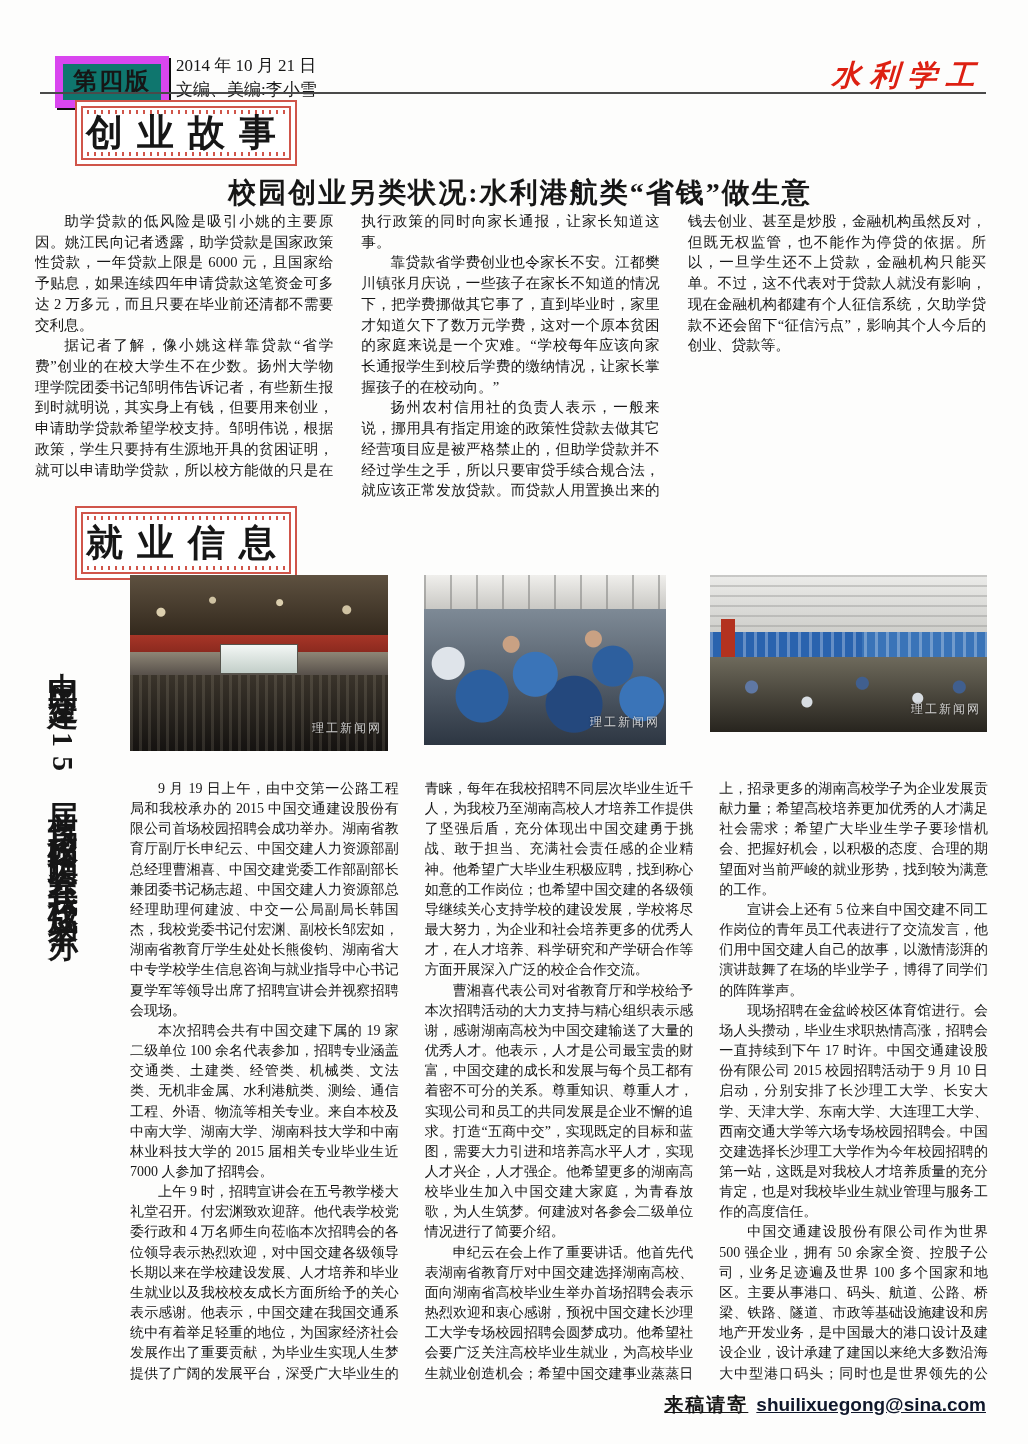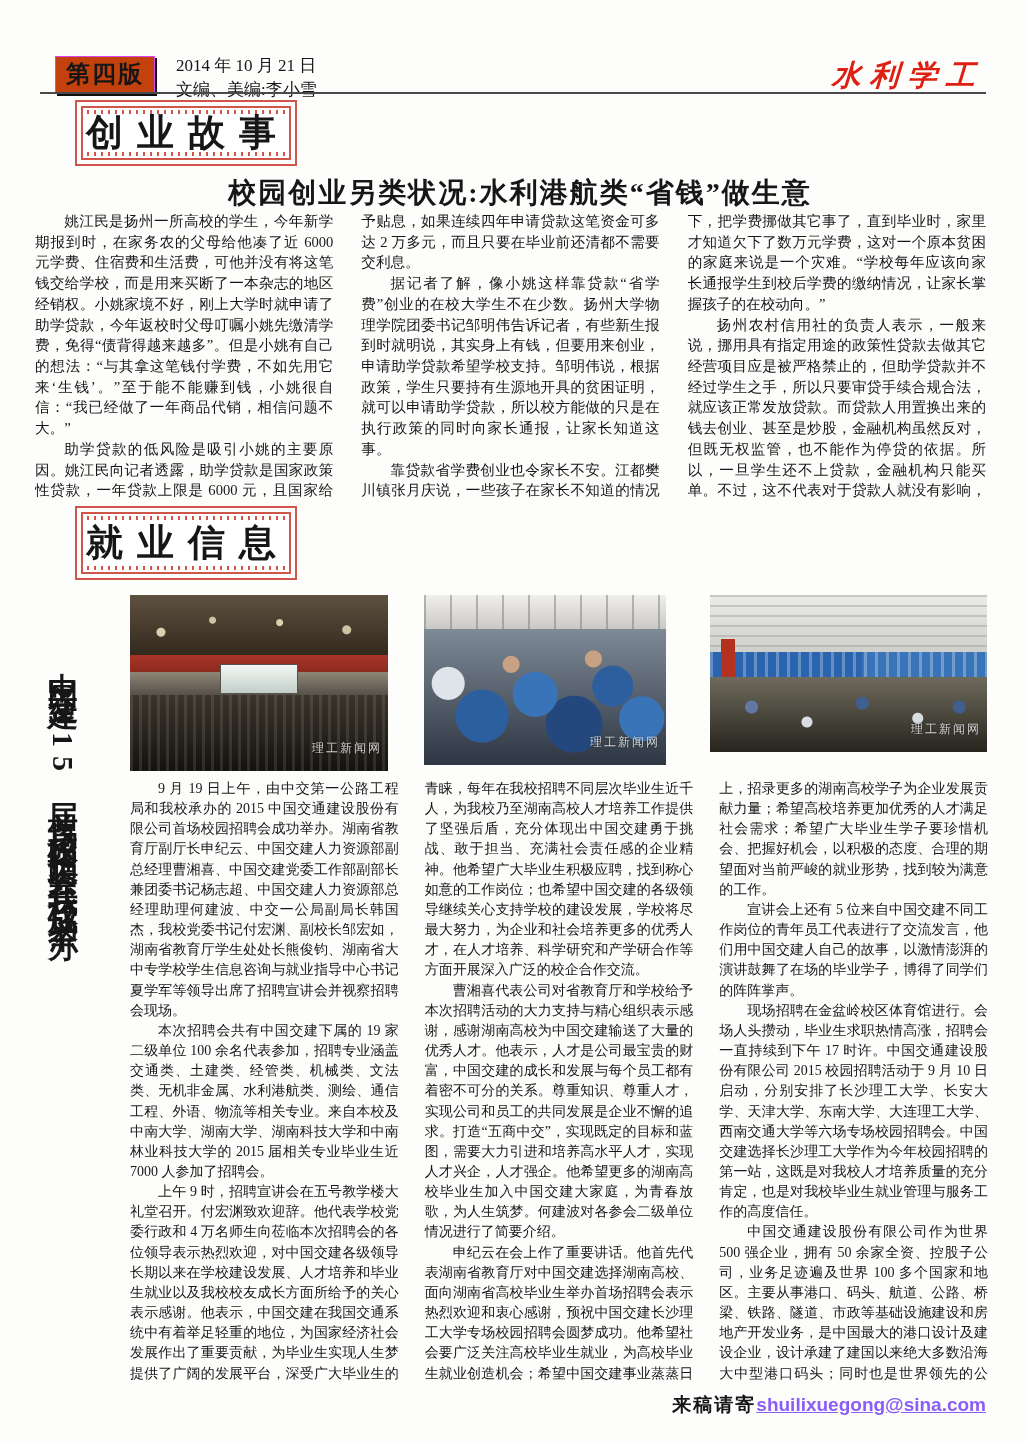--- a/index.html
+++ b/index.html
@@ -8,21 +8,21 @@
     position:relative; width:1028px; height:1444px; margin:0 auto;
     background:#fdfdfc; overflow:hidden;
     font-family:"Liberation Serif","DejaVu Serif",serif;
     color:#161616;
   }
   :root { --red:#d0554a; --brightred:#dd2012; }
 
   
   .edition-badge{
     position:absolute; left:55px; top:56px;
-    background:#c2410c; border:1px solid #d946ef;
+    background:#0f766e; border:8px solid #d946ef;
     padding:1px 10px 3px; font-weight:bold; font-size:24px; letter-spacing:2px;
     box-shadow:2px 2px 0 #0d0d0d;
     font-family:"Liberation Sans","DejaVu Sans",sans-serif;
   }
   .date-block{ position:absolute; left:176px; top:54px; line-height:1.4; font-size:17px; }
   .masthead{
     position:absolute; right:44px; top:56px;
     color:var(--brightred); font-size:29px; font-weight:bold; font-style:italic;
     letter-spacing:9px; transform:skewX(-3deg);
   }
@@ -54,21 +54,21 @@
   }
   .article{ text-align:justify; }
   .article p{ text-indent:2em; margin:0; }
   #story-article{
     position:absolute; left:35px; top:211px; width:951px; height:300px;
     column-count:3; column-gap:28px; column-fill:auto; overflow:hidden;
     font-size:14.6px; line-height:1.42;
   }
 
   
-  .photo{ position:absolute; top:595px; overflow:hidden; background:#666; }
+  .photo{ position:absolute; top:575px; overflow:hidden; background:#666; }
   #photo1{ left:130px; width:258px; height:176px; }
   #photo2{ left:424px; width:242px; height:170px; }
   #photo3{ left:710px; width:277px; height:157px; }
   .photo .layer{ position:absolute; left:0; right:0; }
   .wm{
     position:absolute; right:6px; bottom:14px; color:rgba(255,255,255,.78);
     font-size:12px; letter-spacing:2px; text-shadow:0 0 2px rgba(0,0,0,.6);
     font-family:"Liberation Sans","DejaVu Sans",sans-serif;
   }
   
@@ -132,42 +132,41 @@
     position:absolute; left:130px; top:779px; width:858px; height:614px;
     column-count:3; column-gap:26px; column-fill:auto; overflow:hidden;
     font-size:14px; line-height:1.44;
   }
 
   
   .footer-submission{
     position:absolute; right:42px; top:1392px; font-size:19px; font-weight:bold;
     font-family:"Liberation Sans","DejaVu Sans",sans-serif;
   }
-  .footer-submission .label{ letter-spacing:2px; margin-right:0; font-family:"Liberation Serif","DejaVu Serif",serif; }
-  .footer-submission .email{ text-decoration:underline; color:#8b5cf6; }
+  .footer-submission .label{ letter-spacing:2px; margin-right:8px; font-family:"Liberation Serif","DejaVu Serif",serif;text-decoration:underline; }
+  .footer-submission .email{ text-decoration:underline; color:#0f172a; }
 </style>
 </head>
 <body>
 
 <div id="page">
 
   <div class="edition-badge">第四版</div>
   <div class="date-block">
     <div>2014 年 10 月 21 日</div>
     <div>文编、美编:李小雪</div>
   </div>
   <div class="masthead">水利学工</div>
   <div class="header-rule"></div>
 
   <div class="ornate" id="frame-story">
     <span class="box-title">创业故事</span>
   </div>
   <div class="story-headline">校园创业另类状况:水利港航类“省钱”做生意</div>
   <div class="article" id="story-article">
-    <p>姚江民是扬州一所高校的学生，今年新学期报到时，在家务农的父母给他凑了近 6000 元学费、住宿费和生活费，可他并没有将这笔钱交给学校，而是用来买断了一本杂志的地区经销权。小姚家境不好，刚上大学时就申请了助学贷款，今年返校时父母叮嘱小姚先缴清学费，免得“债背得越来越多”。但是小姚有自己的想法：“与其拿这笔钱付学费，不如先用它来‘生钱’。”至于能不能赚到钱，小姚很自信：“我已经做了一年商品代销，相信问题不大。”</p>
     <p>助学贷款的低风险是吸引小姚的主要原因。姚江民向记者透露，助学贷款是国家政策性贷款，一年贷款上限是 6000 元，且国家给予贴息，如果连续四年申请贷款这笔资金可多达 2 万多元，而且只要在毕业前还清都不需要交利息。</p>
     <p>据记者了解，像小姚这样靠贷款“省学费”创业的在校大学生不在少数。扬州大学物理学院团委书记邹明伟告诉记者，有些新生报到时就明说，其实身上有钱，但要用来创业，申请助学贷款希望学校支持。邹明伟说，根据政策，学生只要持有生源地开具的贫困证明，就可以申请助学贷款，所以校方能做的只是在执行政策的同时向家长通报，让家长知道这事。</p>
     <p>靠贷款省学费创业也令家长不安。江都樊川镇张月庆说，一些孩子在家长不知道的情况下，把学费挪做其它事了，直到毕业时，家里才知道欠下了数万元学费，这对一个原本贫困的家庭来说是一个灾难。“学校每年应该向家长通报学生到校后学费的缴纳情况，让家长掌握孩子的在校动向。”</p>
     <p>扬州农村信用社的负责人表示，一般来说，挪用具有指定用途的政策性贷款去做其它经营项目应是被严格禁止的，但助学贷款并不经过学生之手，所以只要审贷手续合规合法，就应该正常发放贷款。而贷款人用置换出来的钱去创业、甚至是炒股，金融机构虽然反对，但既无权监管，也不能作为停贷的依据。所以，一旦学生还不上贷款，金融机构只能买单。不过，这不代表对于贷款人就没有影响，现在金融机构都建有个人征信系统，欠助学贷款不还会留下“征信污点”，影响其个人今后的创业、贷款等。</p>
 
   </div>
 
   <div class="ornate" id="frame-jobs">
     <span class="box-title">就业信息</span>
   </div>

